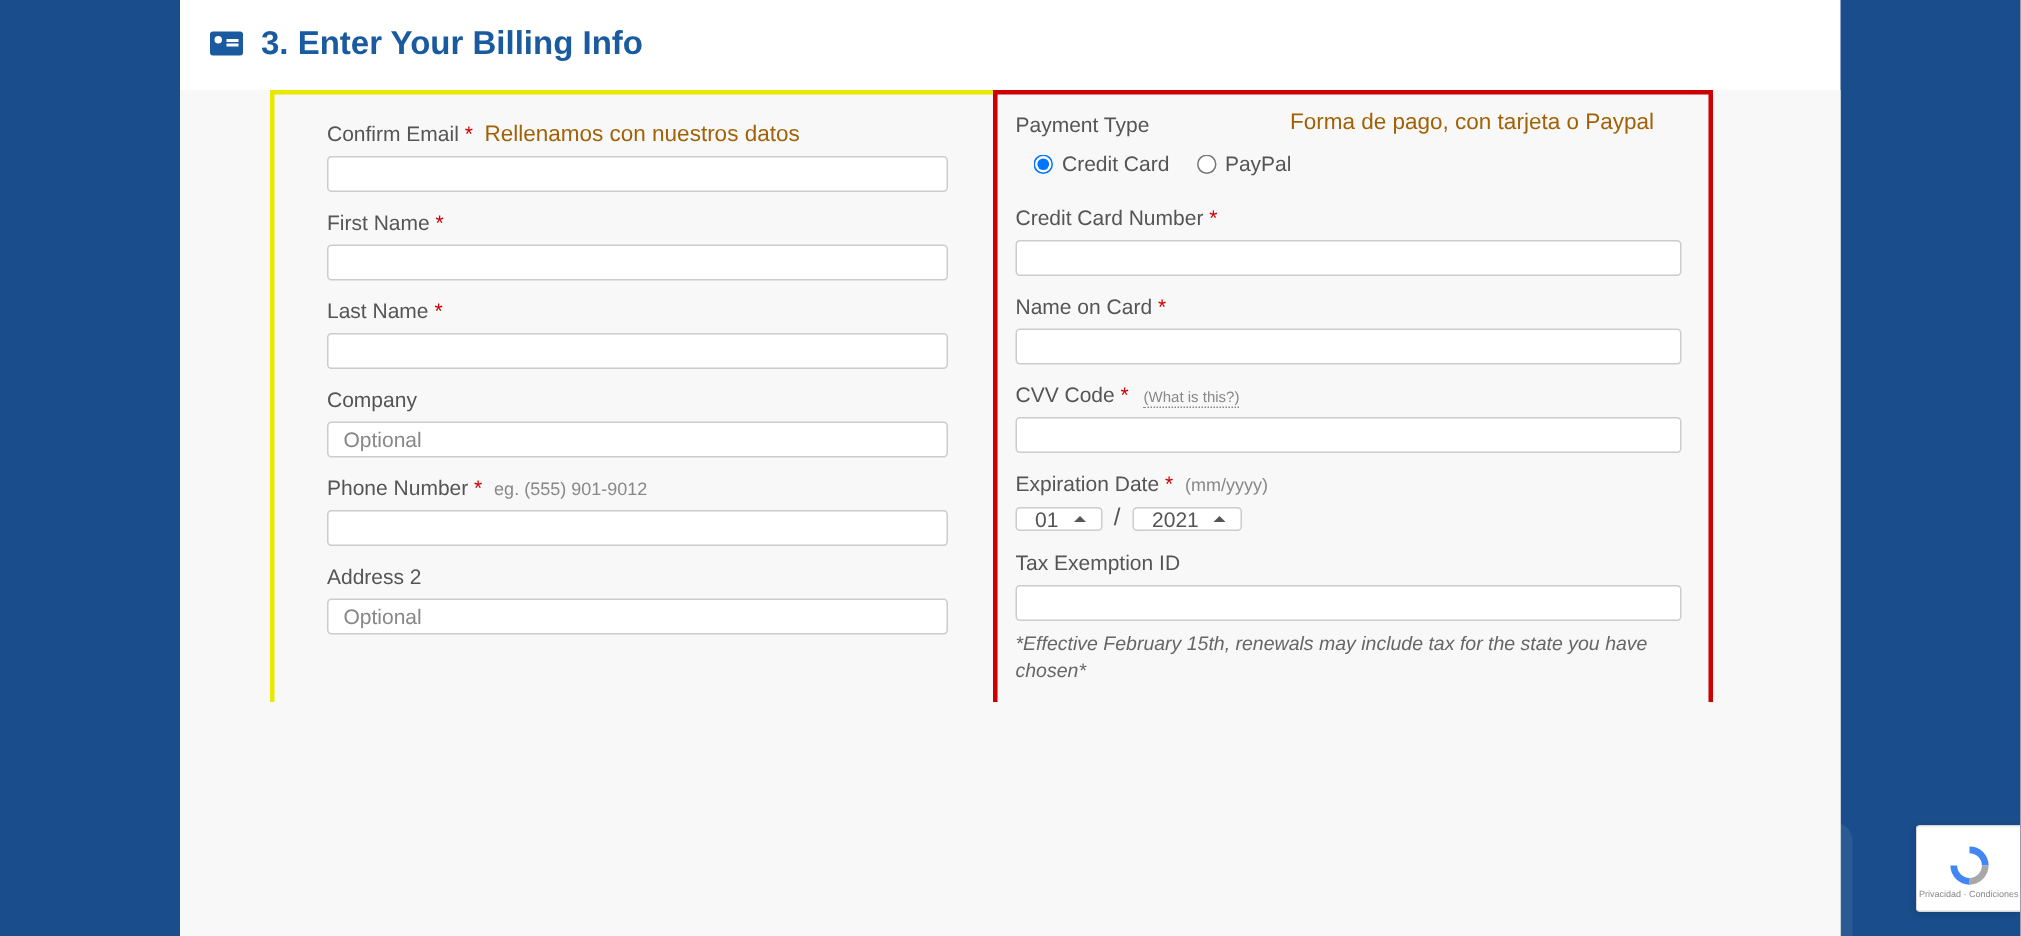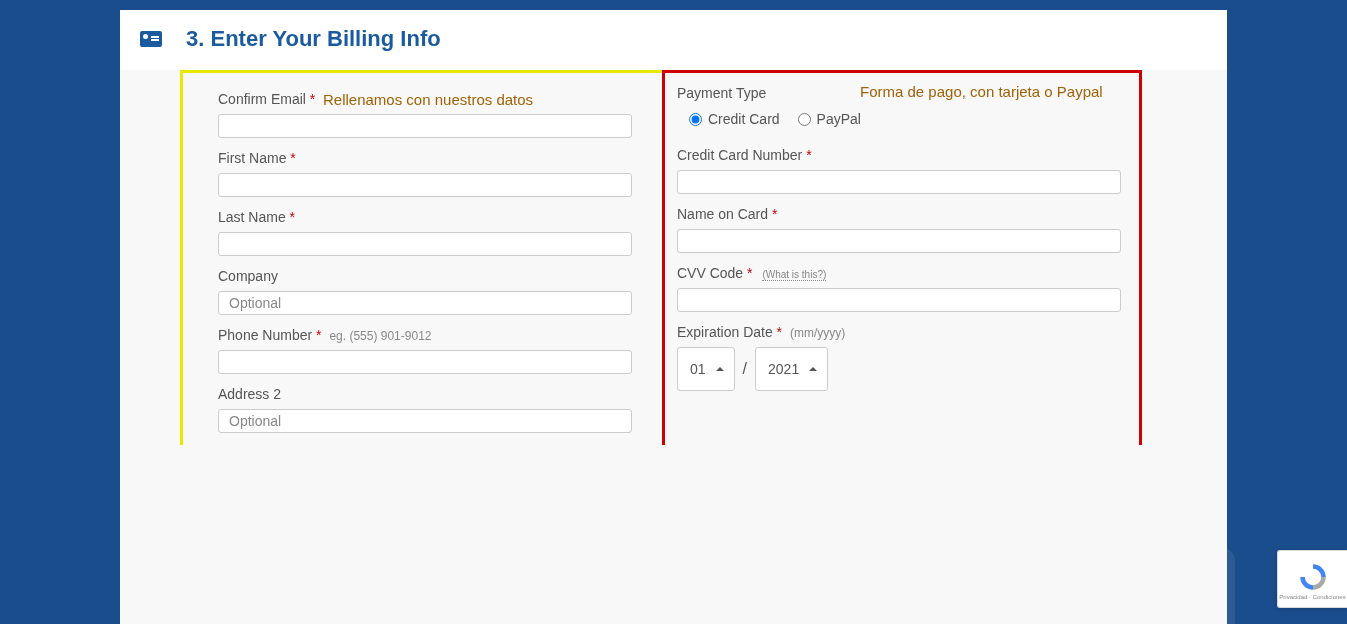--- a/index.html
+++ b/index.html
@@ -13,22 +13,21 @@
     .container {
       background: #fff;
       margin: 0 120px;
       height: 100%;
       position: relative;
     }
     .header {
       display: flex;
       align-items: center;
       padding: 16px 20px 18px 20px;
-      gap: 24px;
-      margin-top: 10px;
+      gap: 12px;
     }
     .header-icon {
       width: 22px;
       height: 16px;
       background: #1a5a9e;
       border-radius: 2px;
       position: relative;
       flex-shrink: 0;
     }
     .header-icon::before {
@@ -147,21 +146,21 @@
       align-items: center;
       gap: 8px;
     }
     .select-box {
       position: relative;
       display: inline-flex;
       align-items: center;
       border: 1px solid #ccc;
       border-radius: 3px;
       background: #fff;
-      height: 44px;
+      height: 16px;
       padding: 0 28px 0 12px;
       font-size: 14px;
       color: #555;
       cursor: pointer;
     }
     .select-caret {
       position: absolute;
       right: 10px;
       top: 50%;
       transform: translateY(-50%);
@@ -299,20 +298,25 @@
               <span class="select-caret"></span>
             </div>
             <span class="slash">/</span>
             <div class="select-box">
               <span>2021</span>
               <span class="select-caret"></span>
             </div>
           </div>
         </div>
 
+        <div class="field">
+          <label class="field-label">Tax Exemption ID</label>
+          <input type="text" style="">
+          <div class="note">*Effective February 15th, renewals may include tax for the state you have chosen*</div>
+        </div>
       </div>
     </div>
   </div>
 </div>
 
 <svg class="bg-lock" viewBox="0 0 100 120">
   <rect x="20" y="50" width="60" height="55" rx="8" fill="#fff"></rect>
   <path d="M30 50 V35 a20 20 0 0 1 40 0 V50" fill="none" stroke="#fff" stroke-width="10"></path>
 </svg>
 

